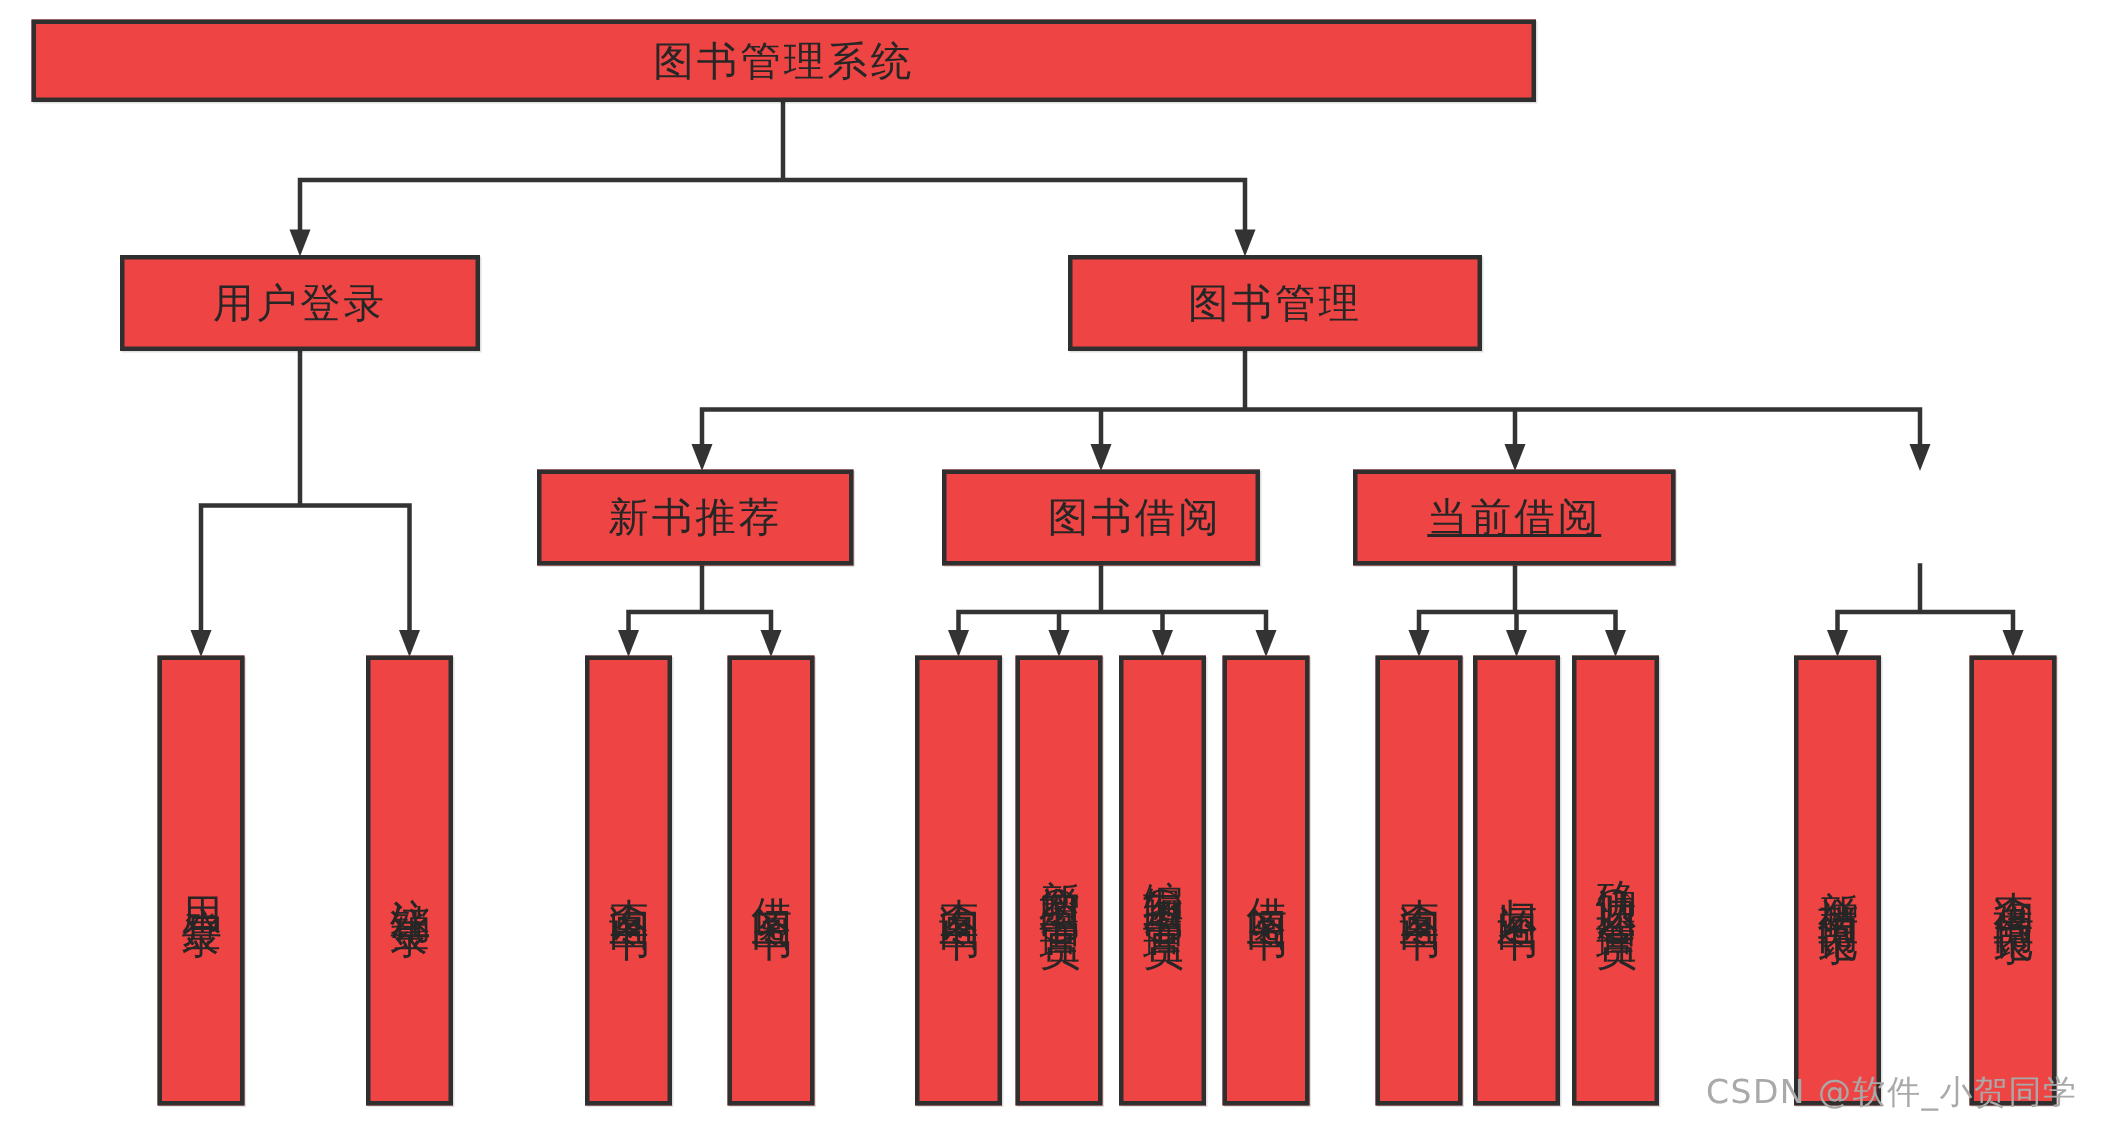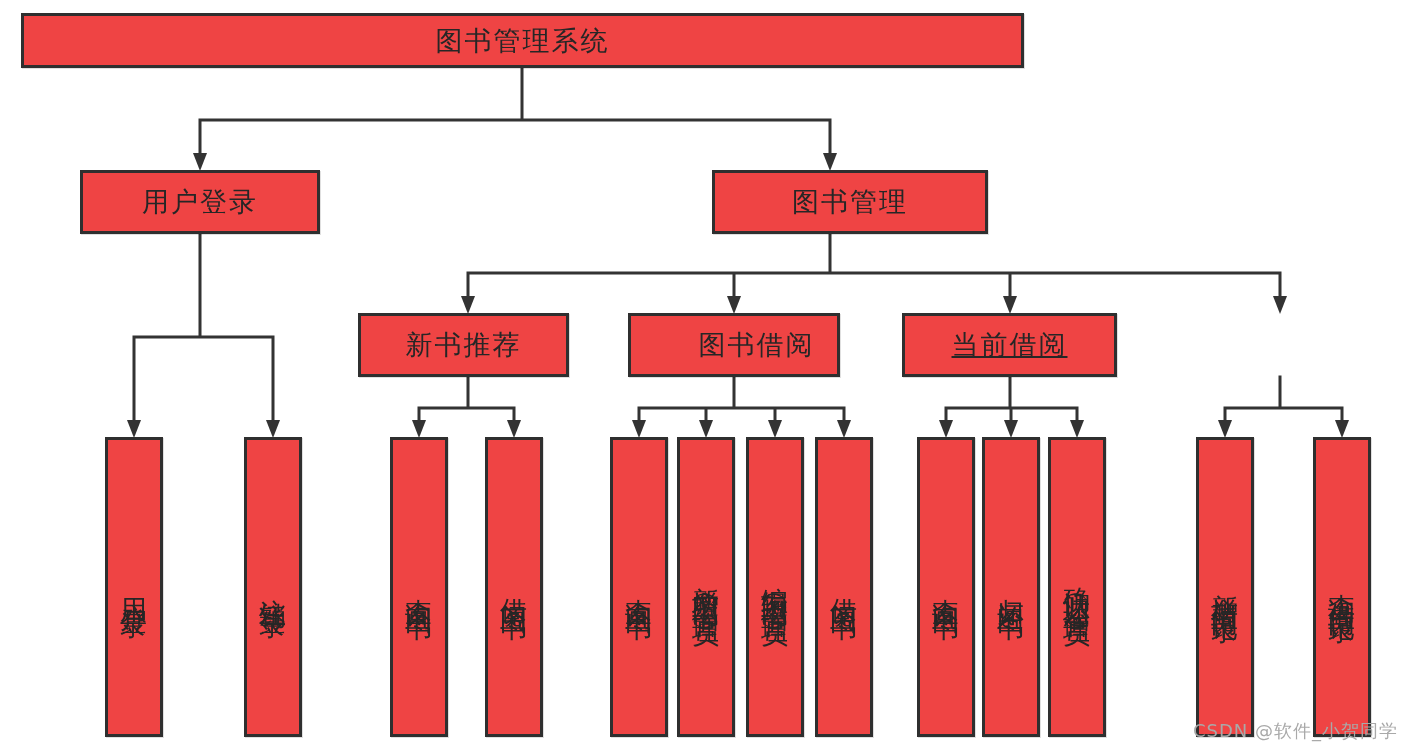--- a/index.html
+++ b/index.html
@@ -42,23 +42,23 @@
   }
   .node.vert span {
     writing-mode: vertical-rl;
     text-orientation: mixed;
     line-height: 1;
     letter-spacing: 5px;
     white-space: nowrap;
   }
   .watermark {
     position: absolute;
-    right: 7px;
+    right: 20px;
     bottom: 4px;
-    font-size: 18px;
+    font-size: 22px;
     letter-spacing: 1px;
     color: var(--watermark-color, #a9a9a9);
     pointer-events: none;
   }
 </style>
 </head>
 <body>
 
 <div class="stage">
 

